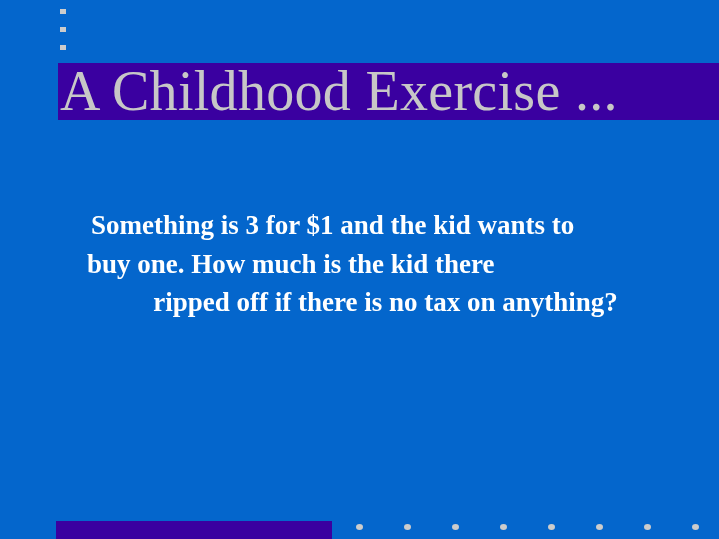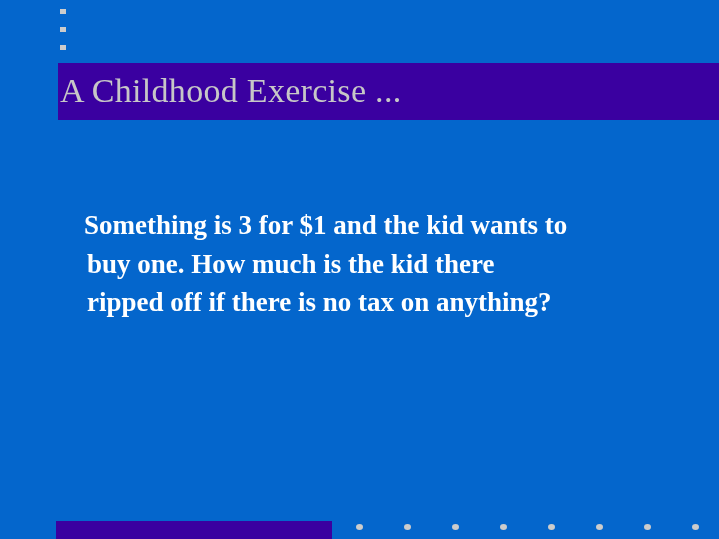--- a/index.html
+++ b/index.html
@@ -51,44 +51,44 @@
   }
   .title-text {
     position: absolute;
     left: 60px;
     top: 62px;
     width: 640px;
     height: 58px;
     line-height: 58px;
     color: #c7c7c7;
     font-family: "Liberation Serif", "DejaVu Serif", serif;
-    font-size: 34px;
+    font-size: 56px;
     font-weight: normal;
     white-space: nowrap;
     letter-spacing: 0.3px;
   }
 
   
   .body-block {
     position: absolute;
     left: 84px;
     top: 206px;
     width: 600px;
   }
   .body-line {
     color: #ffffff;
     font-family: "Liberation Serif", "DejaVu Serif", serif;
     font-size: 27px;
     font-weight: bold;
     line-height: 38.5px;
     white-space: nowrap;
   }
-  .body-line.l1 { margin-left: 0px; }
+  .body-line.l1 { margin-left: 7px; }
   .body-line.l2 { margin-left: 3px; }
-  .body-line.l3 { margin-left: 3px; }
+  .body-line.l3 { margin-left: 3px; text-align: center; }
 
   
   .footer-bar {
     position: absolute;
     left: 56px;
     top: 521px;
     width: 276px;
     height: 18px;
     background: #3a00a0;
   }

